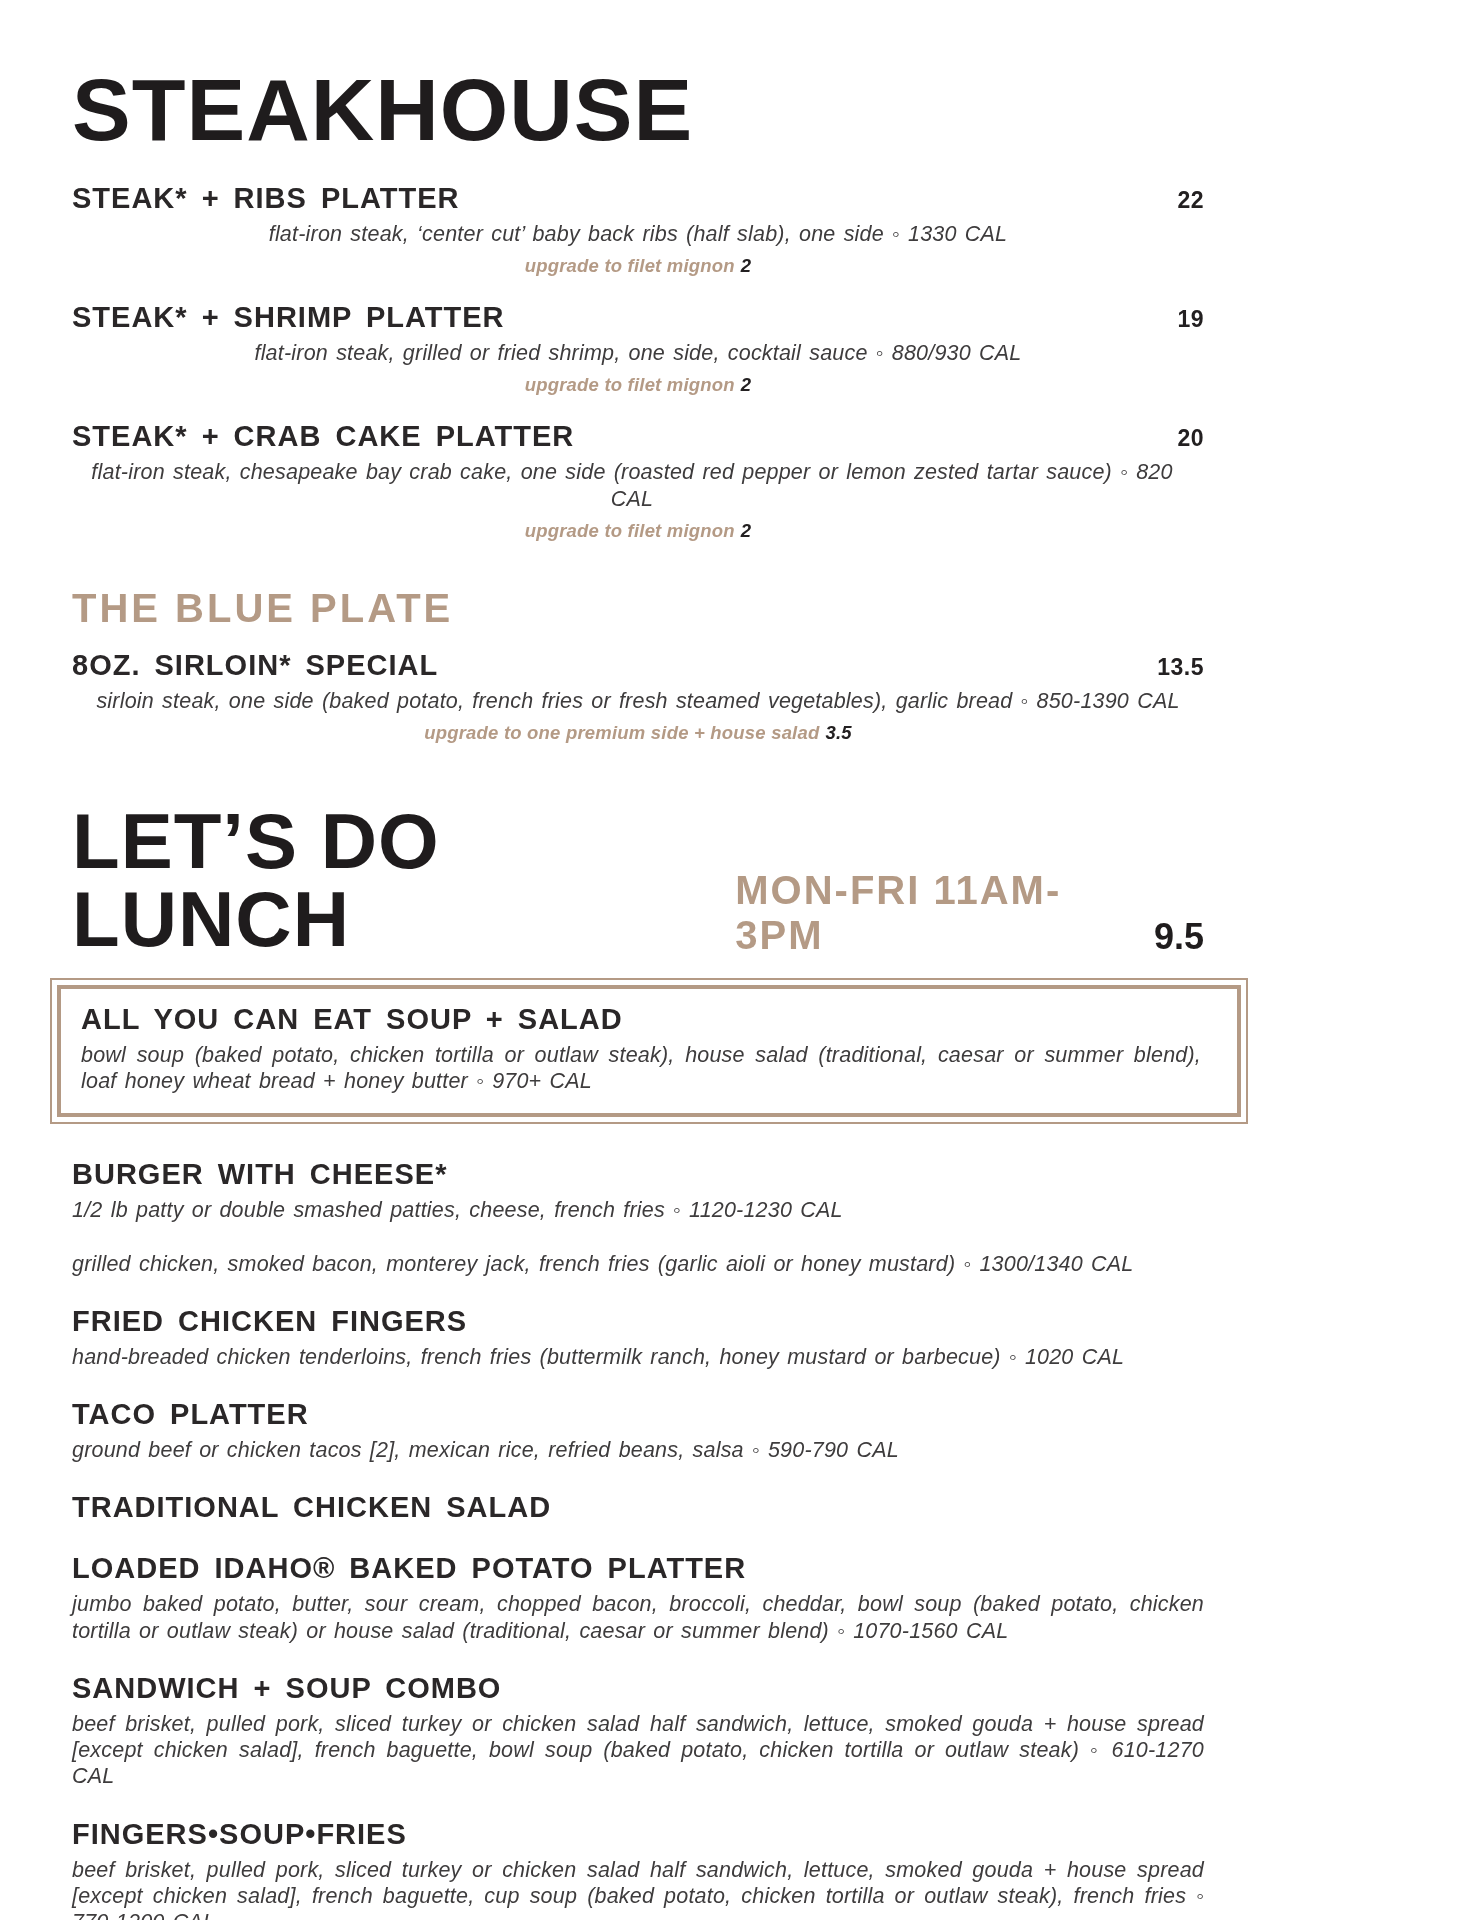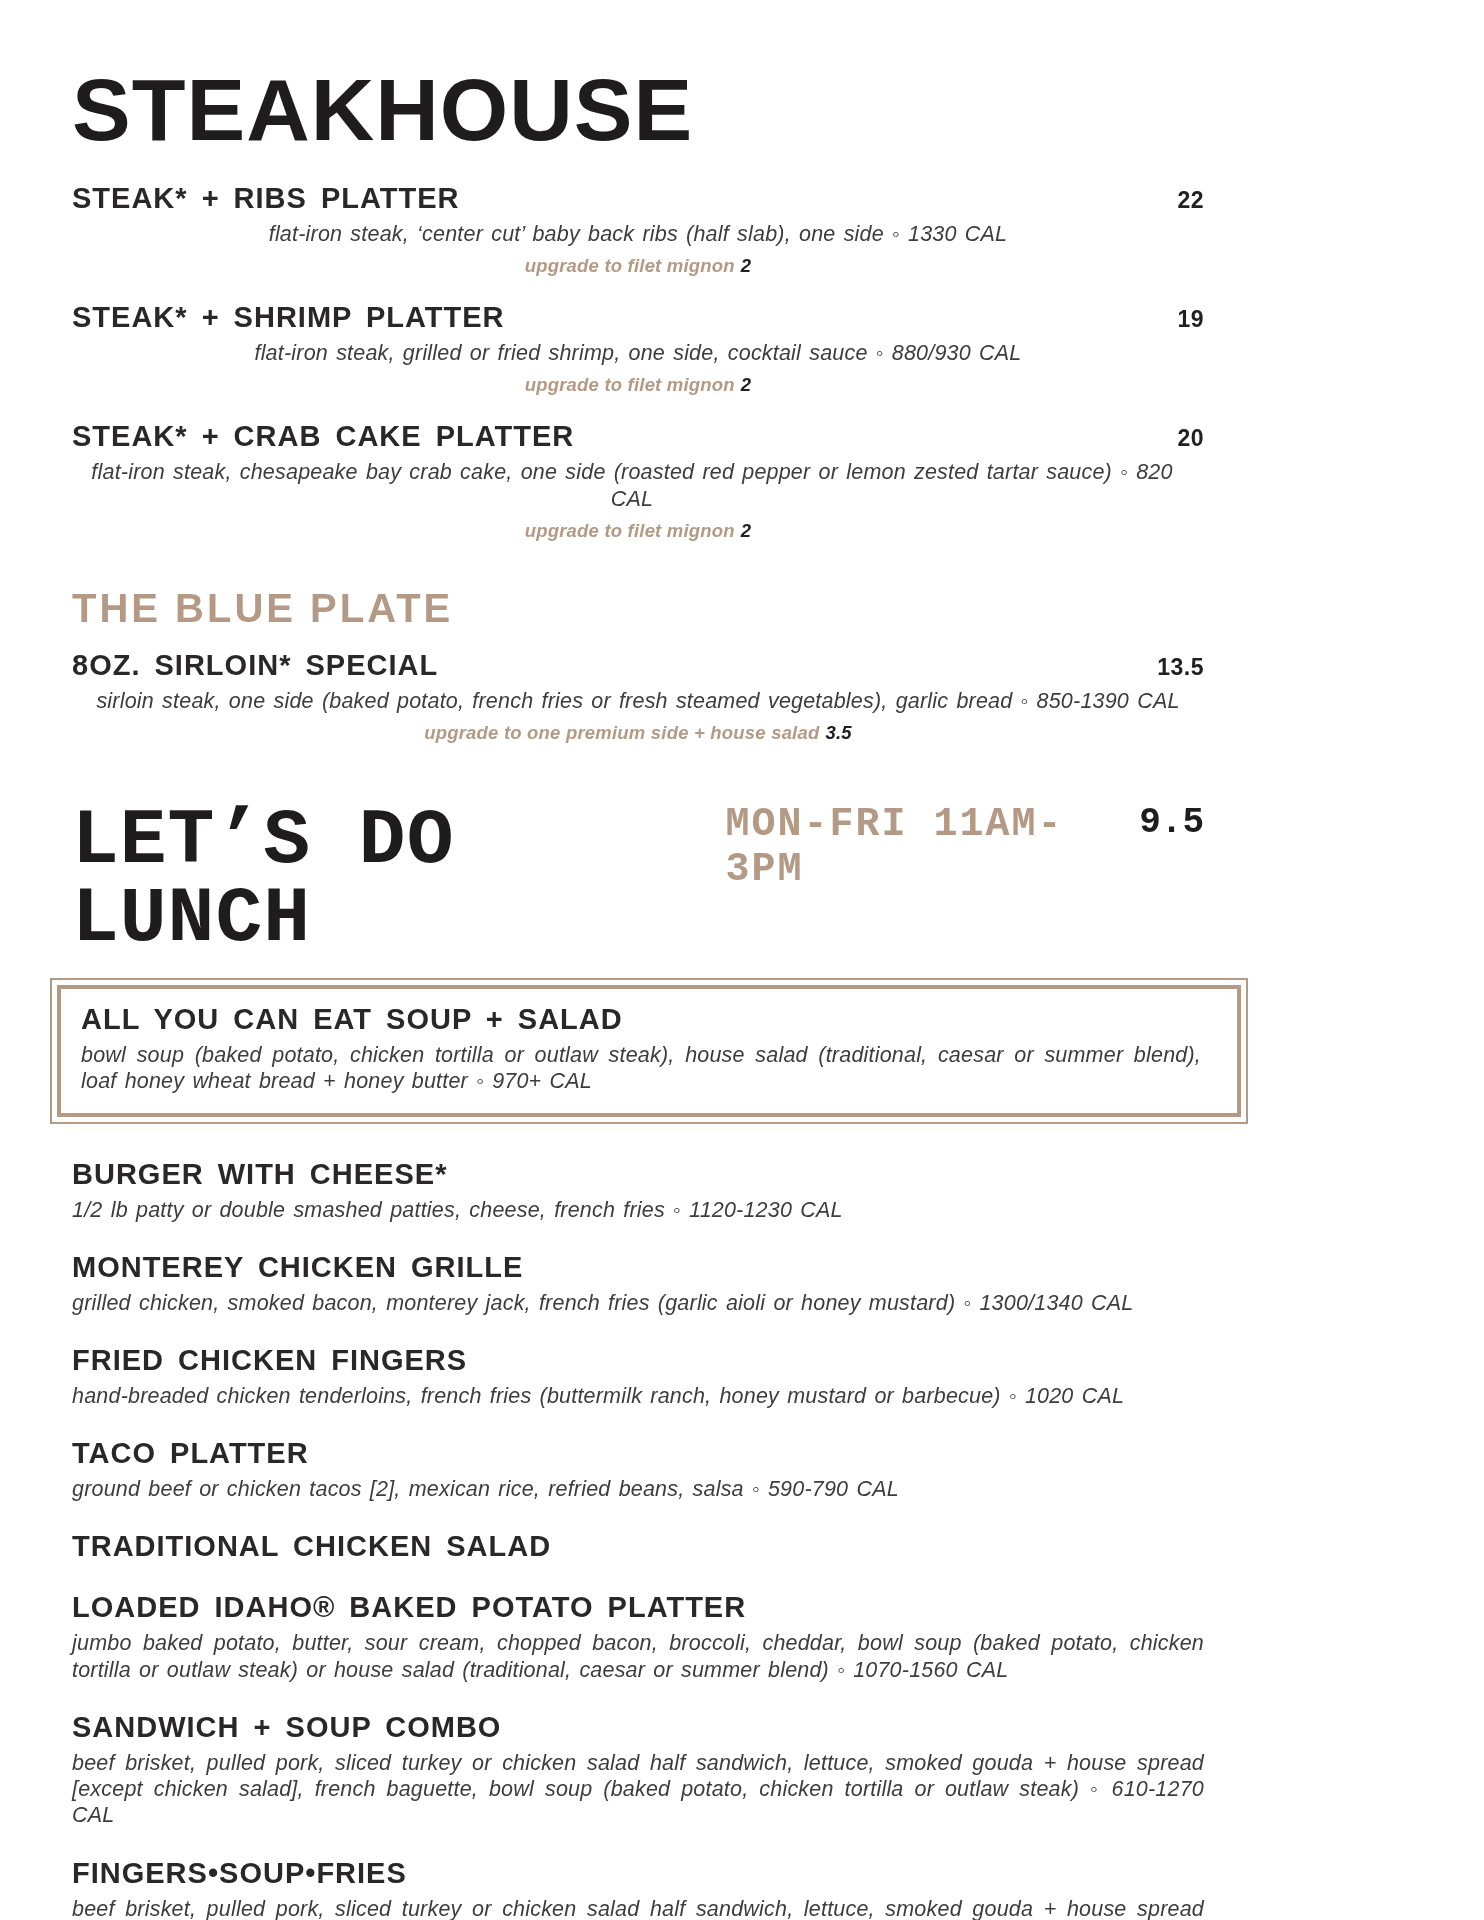--- a/index.html
+++ b/index.html
@@ -26,21 +26,21 @@
   .item-desc.narrow { max-width:1120px; }
   .upgrade {
     font-style:italic; font-weight:700; font-size:18.5px;
     color:#b49a85; margin-top:8px; letter-spacing:0.2px;
   }
   .upgrade .up-price { color:#232021; margin-left:6px; font-style:italic; }
   .sub-title {
     font-size:40px; font-weight:800; letter-spacing:3px;
     color:#b49a85; margin:44px 0 18px;
   }
-  .lunch-head { display:flex; align-items:flex-start; gap:20px; margin:58px 0 20px;font-family:Liberation Mono, monospace; }
+  .lunch-head { display:flex; align-items:flex-end; gap:20px; margin:58px 0 20px; }
   .lunch-title { font-size:78px; font-weight:800; letter-spacing:1px; line-height:1; color:#1f1c1d; }
   .lunch-schedule { font-size:40px; font-weight:800; letter-spacing:2px; color:#b49a85; }
   .lunch-price { font-size:36px; font-weight:800; color:#1f1c1d; }
   .featured-outer { border:2px solid #b49a85; padding:5px; margin:0 -44px 34px -22px; }
   .featured-inner { border:4px solid #b49a85; padding:14px 36px 18px 20px; }
   .featured-title { font-size:29px; font-weight:700; letter-spacing:1px; word-spacing:5px; color:#2a2728; }
   .lunch-item { margin-bottom:28px; }
 </style>
 </head>
 <body>
@@ -104,21 +104,20 @@
         <div class="item-desc justify">bowl soup (baked potato, chicken tortilla or outlaw steak), house salad (traditional, caesar or summer blend), loaf honey wheat bread + honey butter ◦ 970+ CAL</div>
       </div>
     </div>
 
     <div class="lunch-item">
       <div class="item-name">BURGER WITH CHEESE*</div>
       <div class="item-desc">1/2 lb patty or double smashed patties, cheese, french fries ◦ 1120-1230 CAL</div>
     </div>
 
     <div class="lunch-item">
-      <div class="item-name">MONTEREY CHICKEN GRILLE</div>
       <div class="item-desc">grilled chicken, smoked bacon, monterey jack, french fries (garlic aioli or honey mustard) ◦ 1300/1340 CAL</div>
     </div>
 
     <div class="lunch-item">
       <div class="item-name">FRIED CHICKEN FINGERS</div>
       <div class="item-desc">hand-breaded chicken tenderloins, french fries (buttermilk ranch, honey mustard or barbecue) ◦ 1020 CAL</div>
     </div>
 
     <div class="lunch-item">
       <div class="item-name">TACO PLATTER</div>

